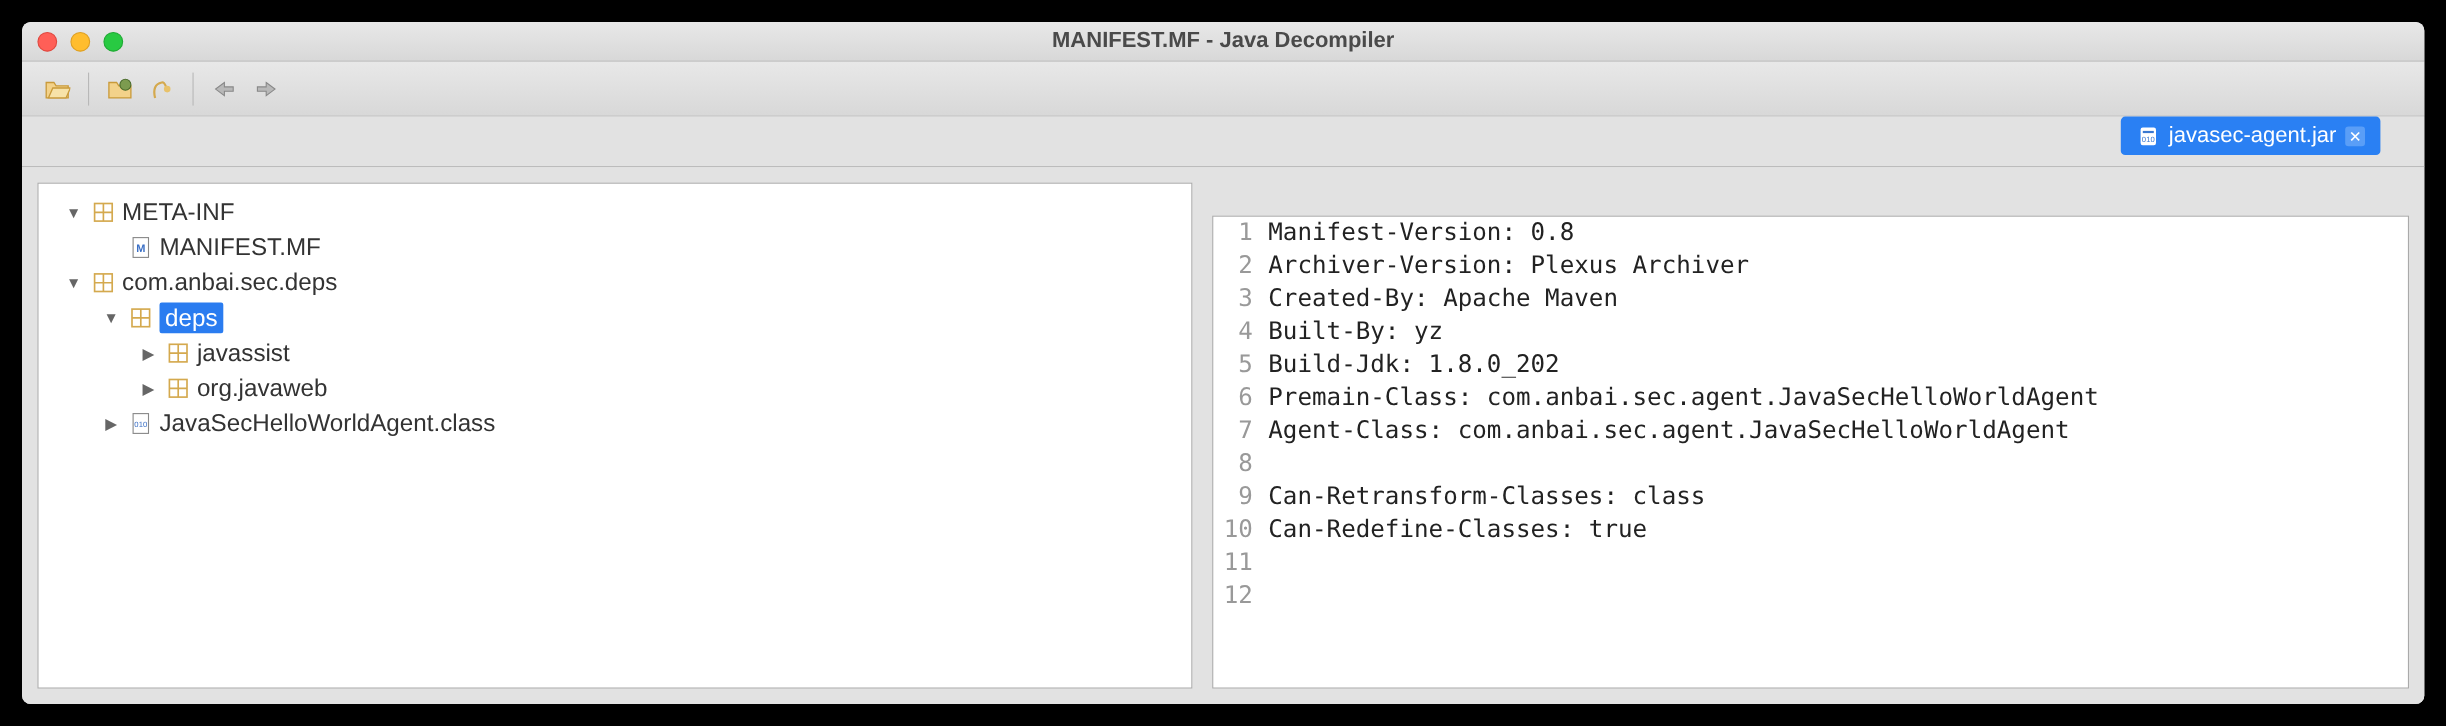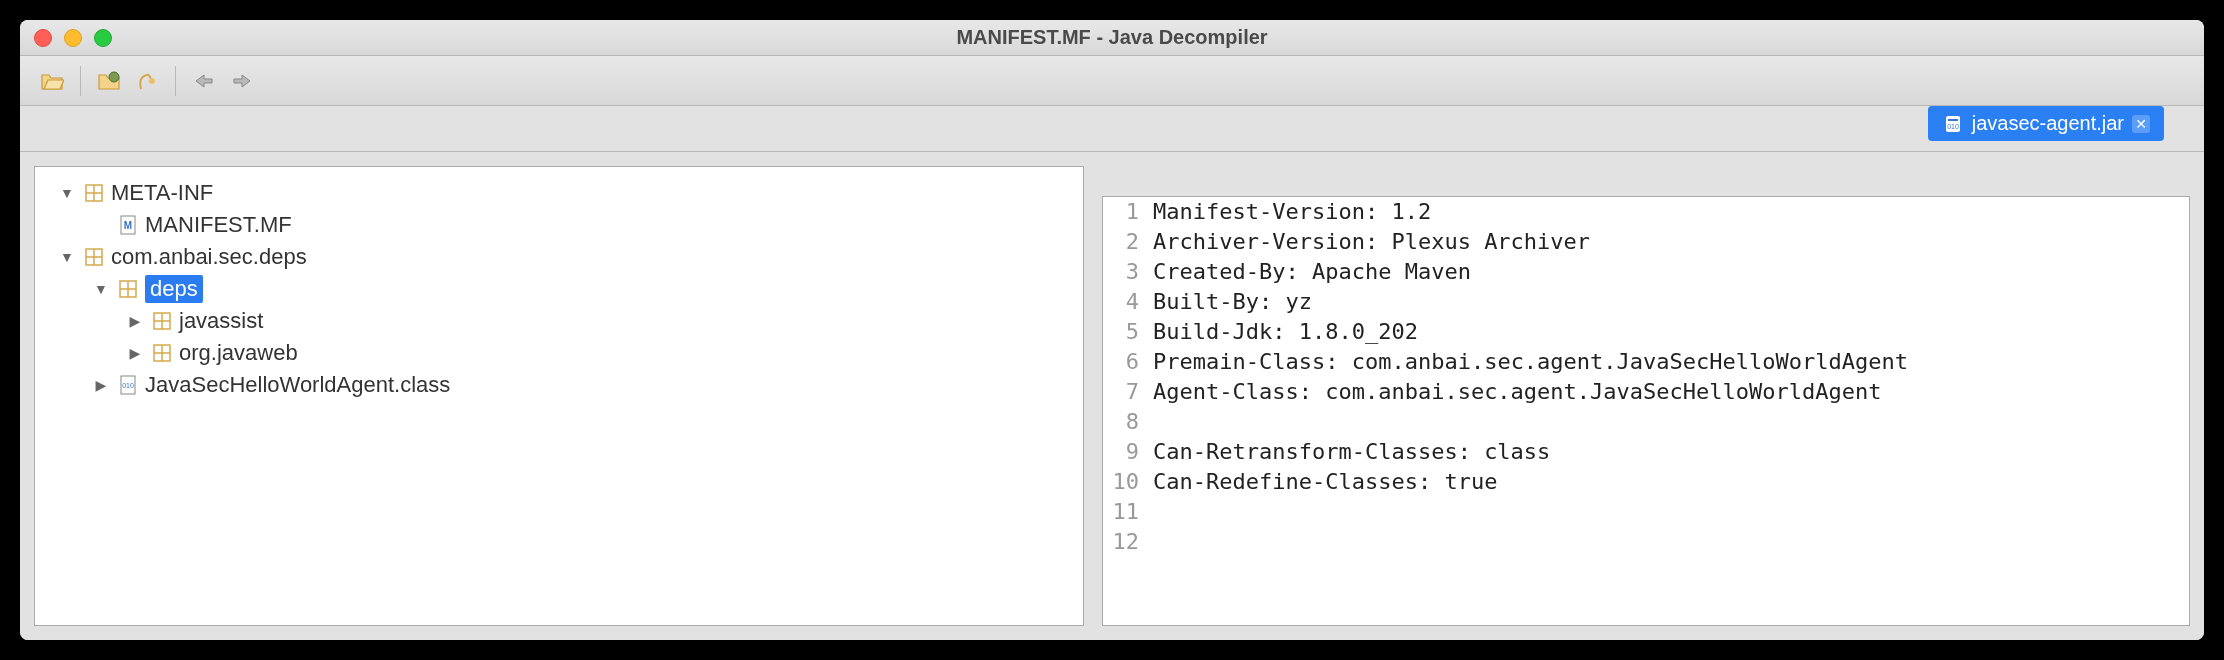--- a/index.html
+++ b/index.html
@@ -320,21 +320,21 @@
               <text x="9" y="13" font-size="7" text-anchor="middle" fill="#3a6fc5">010</text>
             </svg>
           </span>
         <span class="tree-label">JavaSecHelloWorldAgent.class</span>
       </div>
     </div>
 
     <div class="code-panel">
       <div class="code-line">
           <span class="line-num">1</span>
-          <span class="line-content">Manifest-Version: 1.2</span>
+          <span class="line-content">Manifest-Version: 0.8</span>
         </div>
       <div class="code-line">
           <span class="line-num">2</span>
           <span class="line-content">Archiver-Version: Plexus Archiver</span>
         </div>
       <div class="code-line">
           <span class="line-num">3</span>
           <span class="line-content">Created-By: Apache Maven</span>
         </div>
       <div class="code-line">

